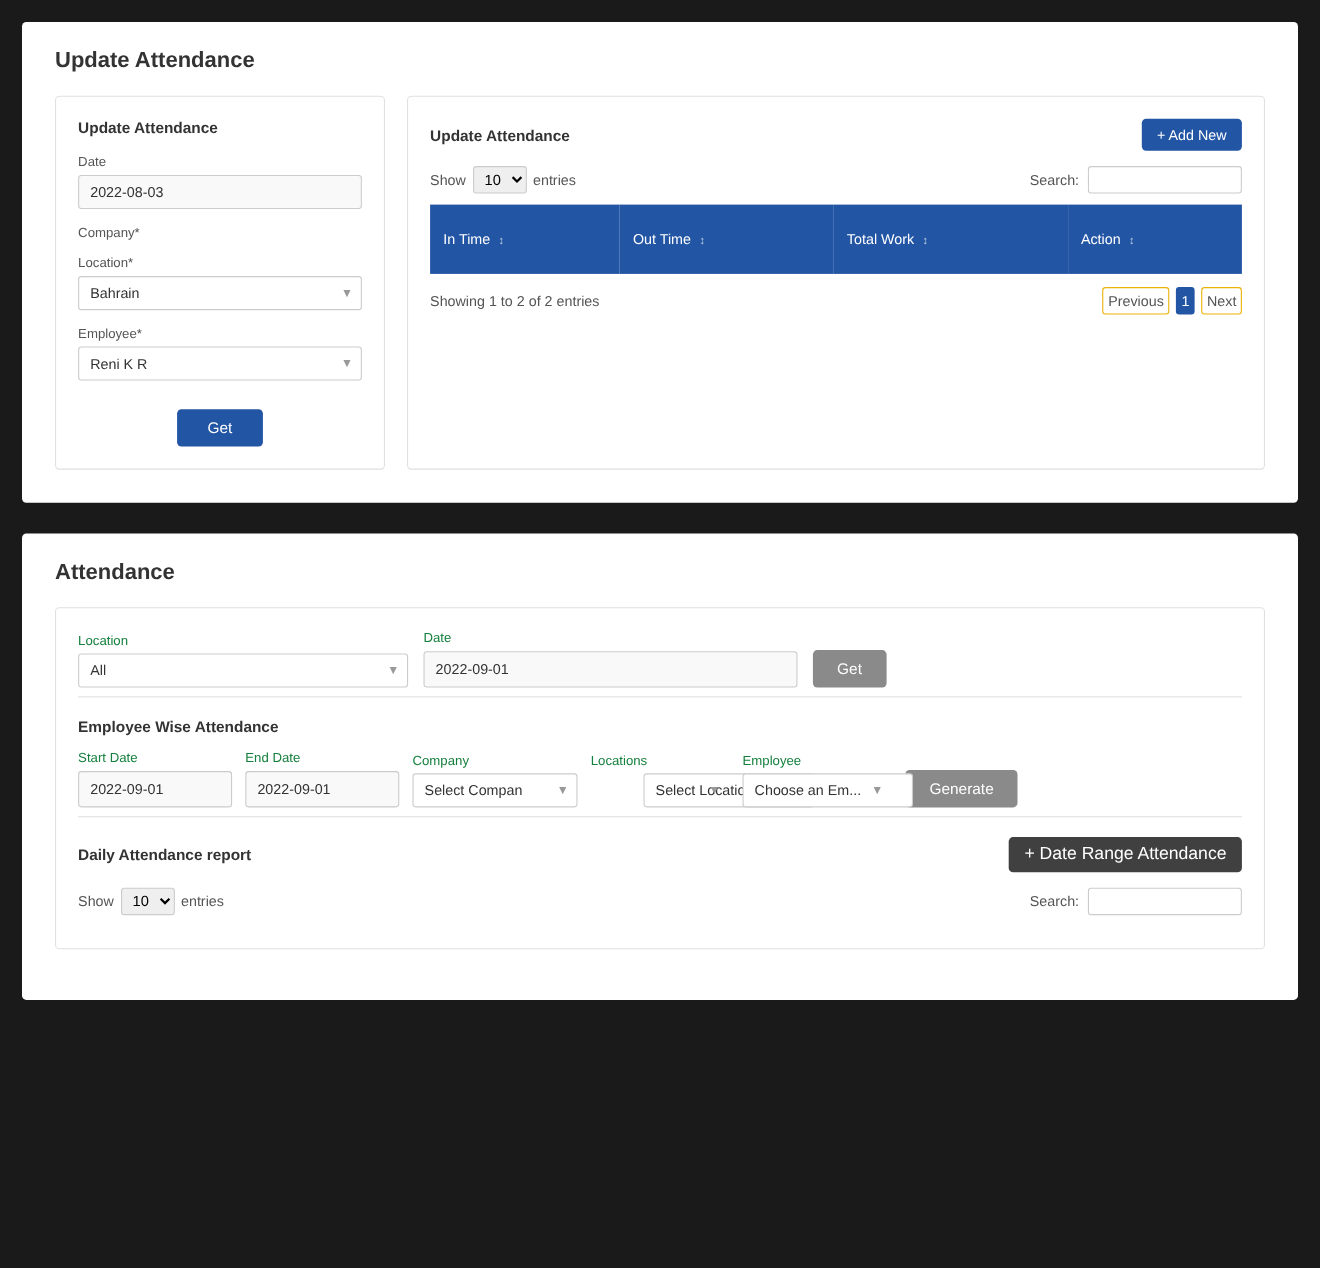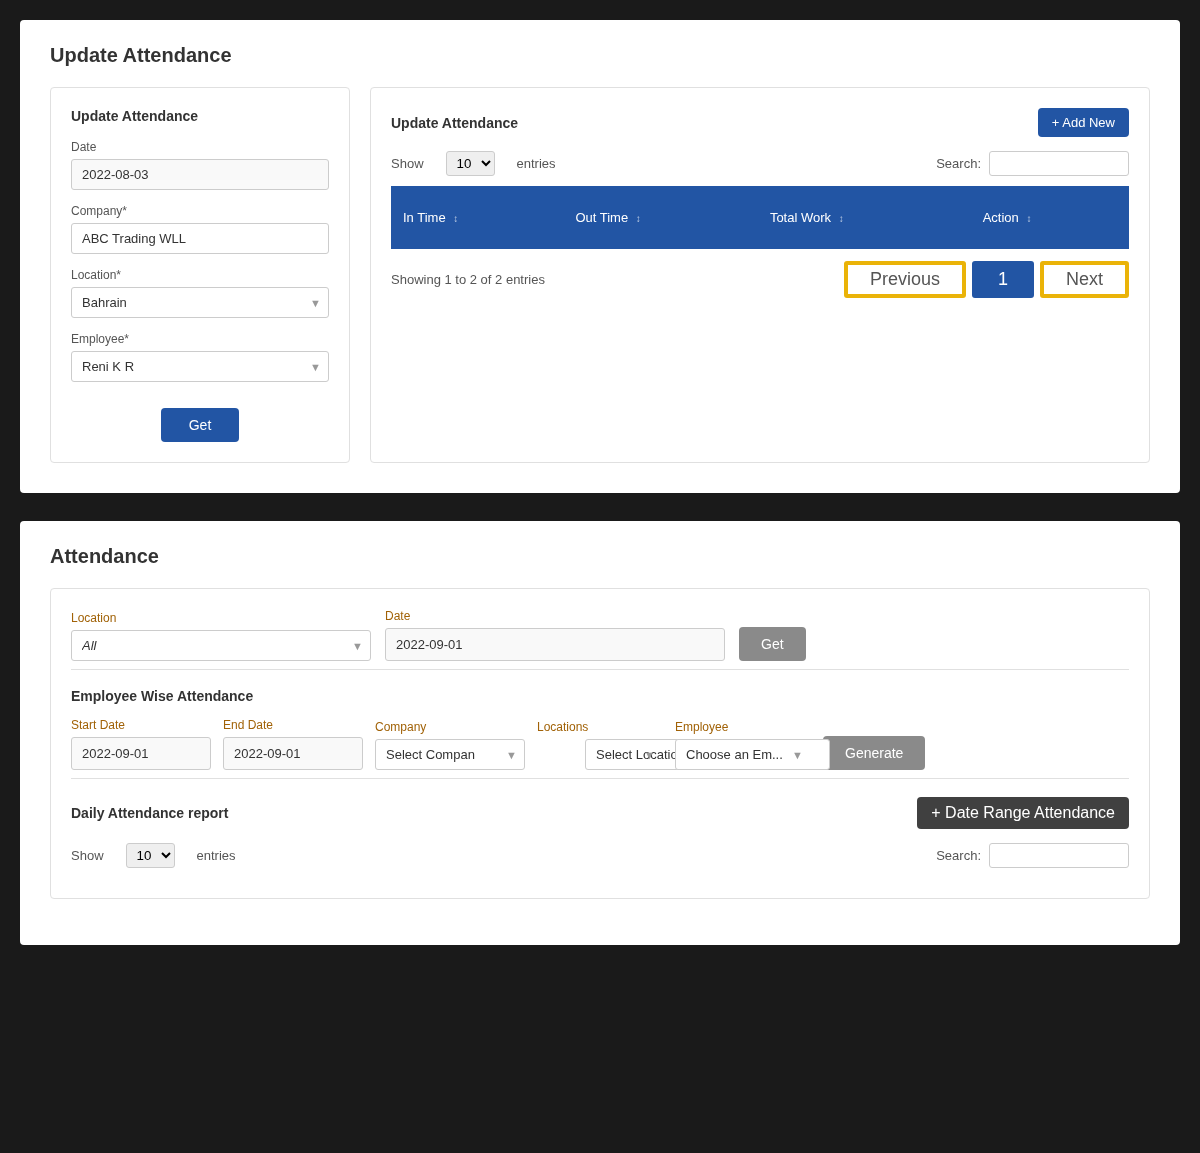--- a/index.html
+++ b/index.html
@@ -119,21 +119,21 @@
     }
     .table-controls {
       display: flex;
       justify-content: space-between;
       align-items: center;
       margin-bottom: 10px;
     }
     .show-entries {
       display: flex;
       align-items: center;
-      gap: 22px;
+      gap: 6px;
       font-size: 13px;
       color: #555;
     }
     .show-entries select {
       padding: 3px 6px;
       border: 1px solid #ccc;
       border-radius: 3px;
     }
     .search-box {
       display: flex;
@@ -188,25 +188,25 @@
       margin-top: 12px;
       font-size: 13px;
       color: #555;
     }
     .pagination {
       display: flex;
       align-items: center;
       gap: 6px;
     }
     .page-btn {
-      padding: 4px 22px;
-      border: 4px solid #eab308;
+      padding: 4px 4px;
+      border: 1px solid #eab308;
       border-radius: 3px;
       cursor: pointer;
-      font-size: 18px;
+      font-size: 13px;
       background: #fff;
       color: #555;
     }
     .page-btn-active {
       background: #2255a4;
       color: #fff;
       border-color: #2255a4;
     }
     
     .attendance-panel {
@@ -225,21 +225,21 @@
       align-items: flex-end;
       gap: 14px;
     }
     .field-group {
       display: flex;
       flex-direction: column;
       gap: 5px;
     }
     .field-group label {
       font-size: 12px;
-      color: #a16207;
+      color: #15803d;
     }
     .field-group input, .field-group select {
       padding: 8px 10px;
       border: 1px solid #ccc;
       border-radius: 3px;
       font-size: 13px;
       background: #f9f9f9;
       color: #333;
     }
     .field-group select {
@@ -327,25 +327,20 @@
     <div class="left-col">
       <div class="left-col-title">Update Attendance</div>
 
       <div class="form-group">
         <label class="form-label">Date</label>
         <input type="text" class="form-control" readonly="" value="2022-08-03" style="">
       </div>
 
       <div class="form-group">
         <label class="form-label">Company*</label>
-        <div class="select-wrapper">
-          <select class="form-control-select">
-            <option>ABC Trading WLL</option>
-          </select>
-        </div>
       </div>
 
       <div class="form-group">
         <label class="form-label">Location*</label>
         <div class="select-wrapper">
           <select class="form-control-select">
             <option>Bahrain</option>
           </select>
           <span class="select-arrow">▼</span>
         </div>
@@ -429,21 +424,21 @@
 
 <div class="attendance-panel">
   <div class="panel-title">Attendance</div>
 
   <div class="section-box">
     <div class="section-row">
 
       <div class="field-group">
         <label>Location</label>
         <div class="select-wrapper" style="width:300px;">
-          <select style="width:300px;font-style:italic;">
+          <select style="width:300px;">
             <option>All</option>
           </select>
           <span class="select-arrow">▼</span>
         </div>
       </div>
 
       <div class="field-group">
         <label>Date</label>
         <input type="text" style="width: 340px; padding: 8px 10px; border: 1px solid rgb(204, 204, 204); border-radius: 3px; font-size: 13px; background: rgb(249, 249, 249);" readonly="" value="2022-09-01">
       </div>

